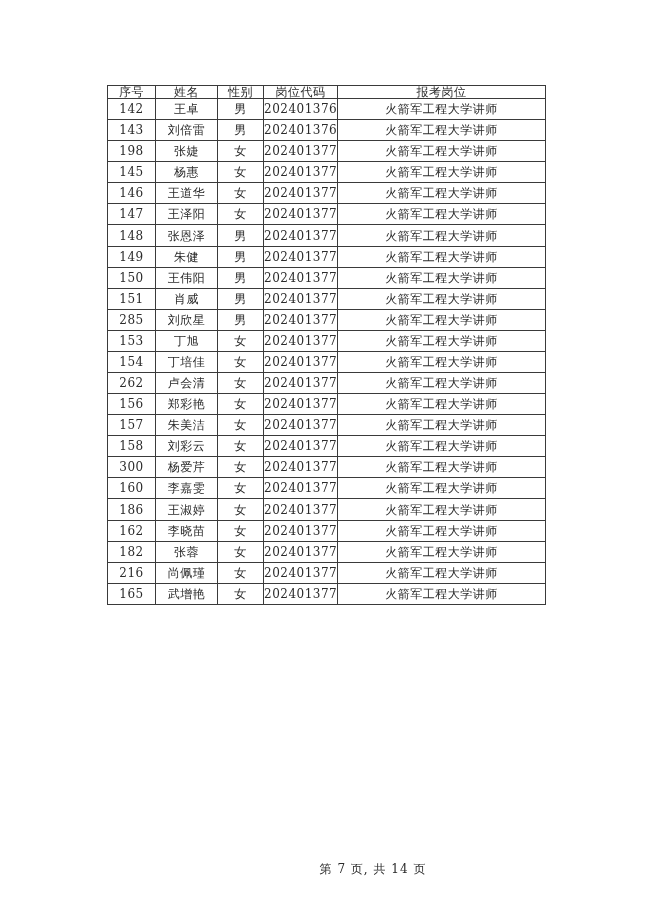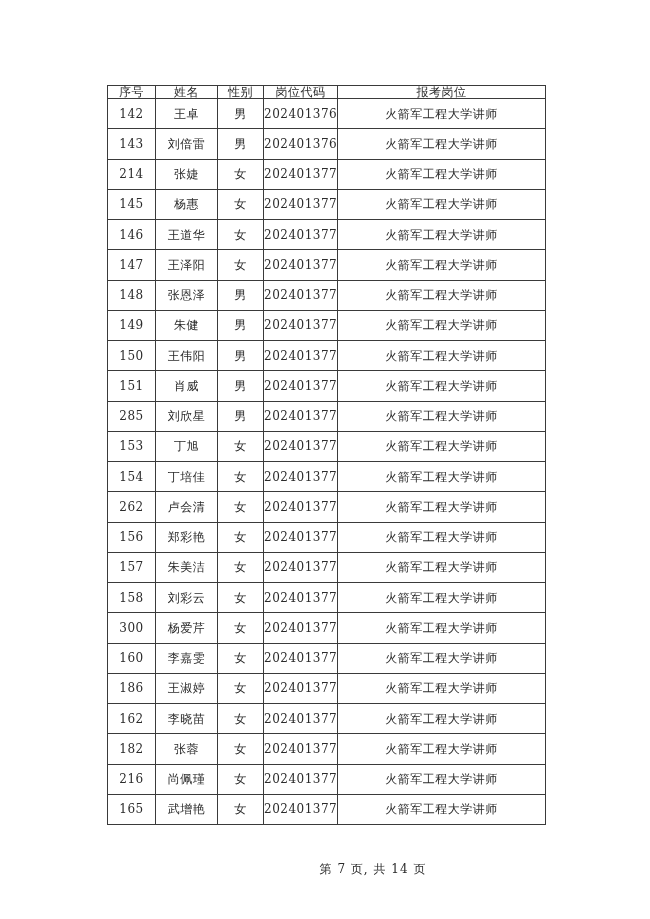--- a/index.html
+++ b/index.html
@@ -18,21 +18,21 @@
     width: 650px;
     height: 919px;
     background: #ffffff;
     overflow: hidden;
   }
   table.roster {
     position: absolute;
     left: 107px;
     top: 85px;
     width: 438px;
-    height: 740px;
+    height: 520px;
     border-collapse: collapse;
     table-layout: fixed;
   }
   table.roster th,
   table.roster td {
     border: 1px solid #3a3a3a;
     text-align: center;
     vertical-align: middle;
     font-weight: normal;
     font-size: 12px;
@@ -91,21 +91,21 @@
           <td>火箭军工程大学讲师</td>
         </tr>
         <tr>
           <td>143</td>
           <td>刘倍雷</td>
           <td>男</td>
           <td>2024013768</td>
           <td>火箭军工程大学讲师</td>
         </tr>
         <tr>
-          <td>214</td>
+          <td>198</td>
           <td>张婕</td>
           <td>女</td>
           <td>2024013770</td>
           <td>火箭军工程大学讲师</td>
         </tr>
         <tr>
           <td>145</td>
           <td>杨惠</td>
           <td>女</td>
           <td>2024013770</td>

